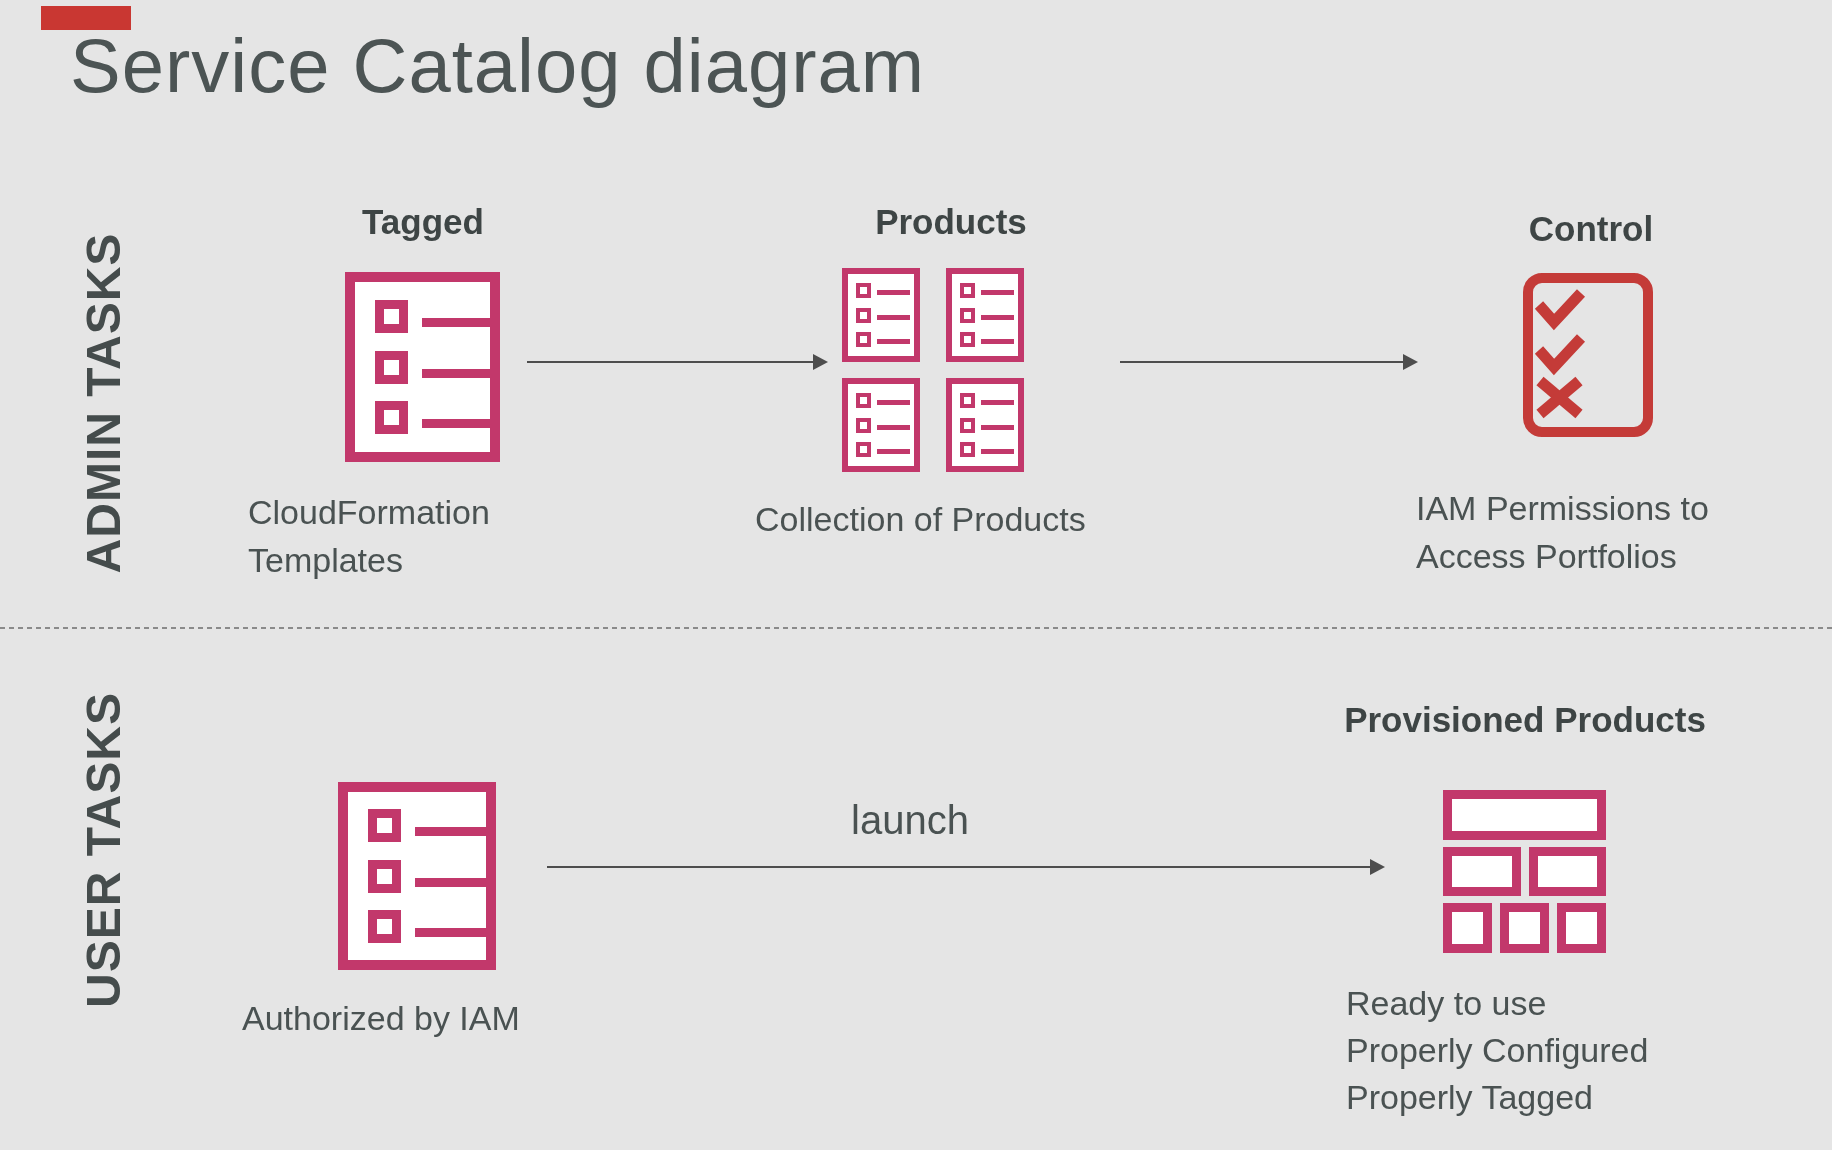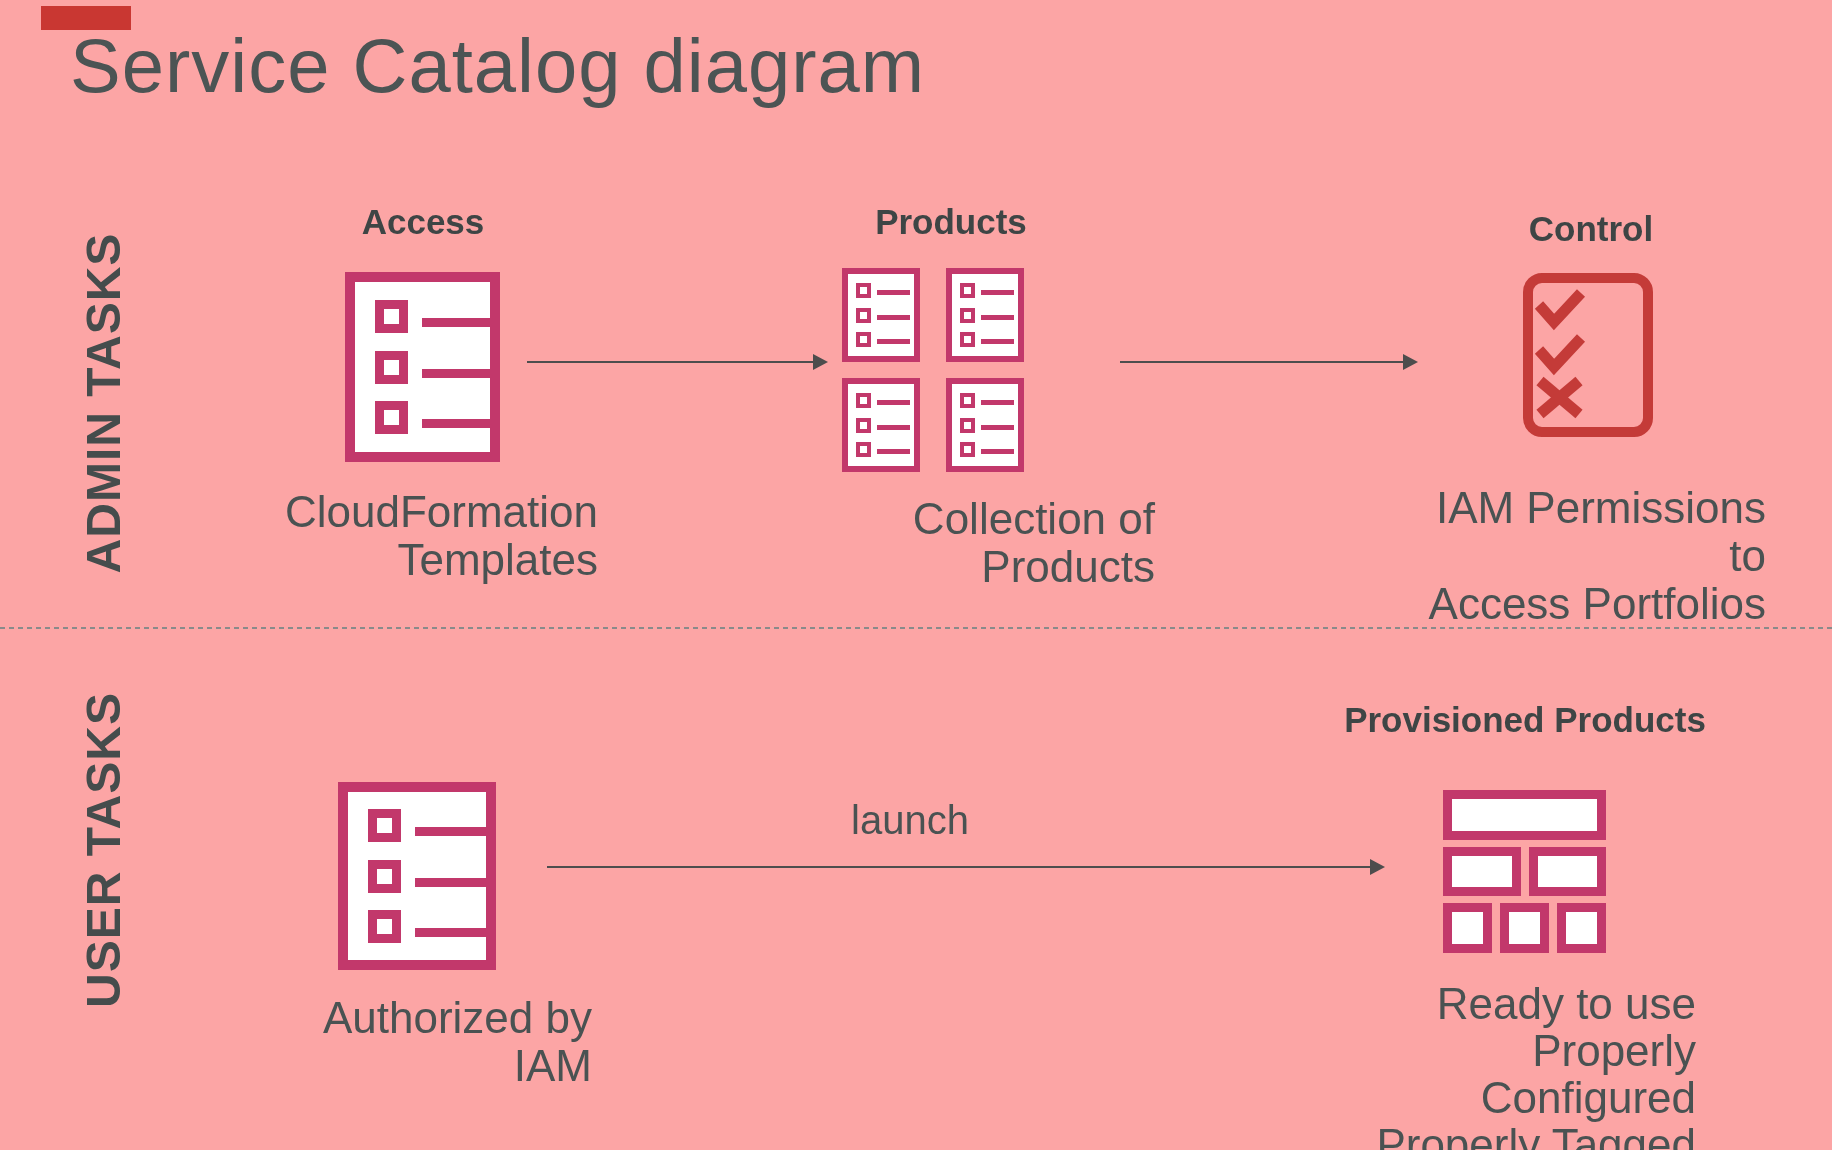--- a/index.html
+++ b/index.html
@@ -1,21 +1,21 @@
 <!DOCTYPE html>
 <html><head>
 <meta charset="utf-8">
 <style>
   * { margin: 0; padding: 0; box-sizing: border-box; }
   html, body { background: #ffffff; }
   #canvas {
     position: relative;
     width: 1832px;
     height: 1150px;
-    background: #fca5a5;
+    background: #e5e5e5;
     overflow: hidden;
     font-family: "Liberation Sans", sans-serif;
   }
 
   
   .slide-title {
     position: absolute;
     left: 70px; top: 22px;
     font-size: 76px;
     font-weight: 300;
@@ -35,22 +35,22 @@
   .step-heading {
     position: absolute;
     text-align: center;
     font-size: 35px;
     font-weight: bold;
     color: #3E4545;
     white-space: nowrap;
   }
   .caption {
     position: absolute;
-    text-align: right;
-    font-size: 44px;
+    text-align: left;
+    font-size: 34px;
     color: #4A5252;
     line-height: 48px;
     white-space: pre-line;
   }
   .launch-label {
     position: absolute;
     text-align: center;
     font-size: 40px;
     font-weight: 300;
     color: #4A5252;
@@ -136,21 +136,21 @@
 <body>
 
 <div id="canvas">
 
   <div class="accent-chip"></div>
 
   <div class="slide-title">Service Catalog diagram</div>
 
   <div class="row-label" style="left:103px; top:403px;">ADMIN TASKS</div>
 
-  <div class="step-heading" style="left:288px; top:202px; width:270px;">Access</div>
+  <div class="step-heading" style="left:288px; top:202px; width:270px;">Tagged</div>
   <div class="list-icon" style="left:345px; top:272px; width:155px; height:190px;">
     <div class="list-row">
         <div class="list-sq"></div>
         <div class="list-ln"></div>
       </div>
     <div class="list-row">
         <div class="list-sq"></div>
         <div class="list-ln"></div>
       </div>
     <div class="list-row">

